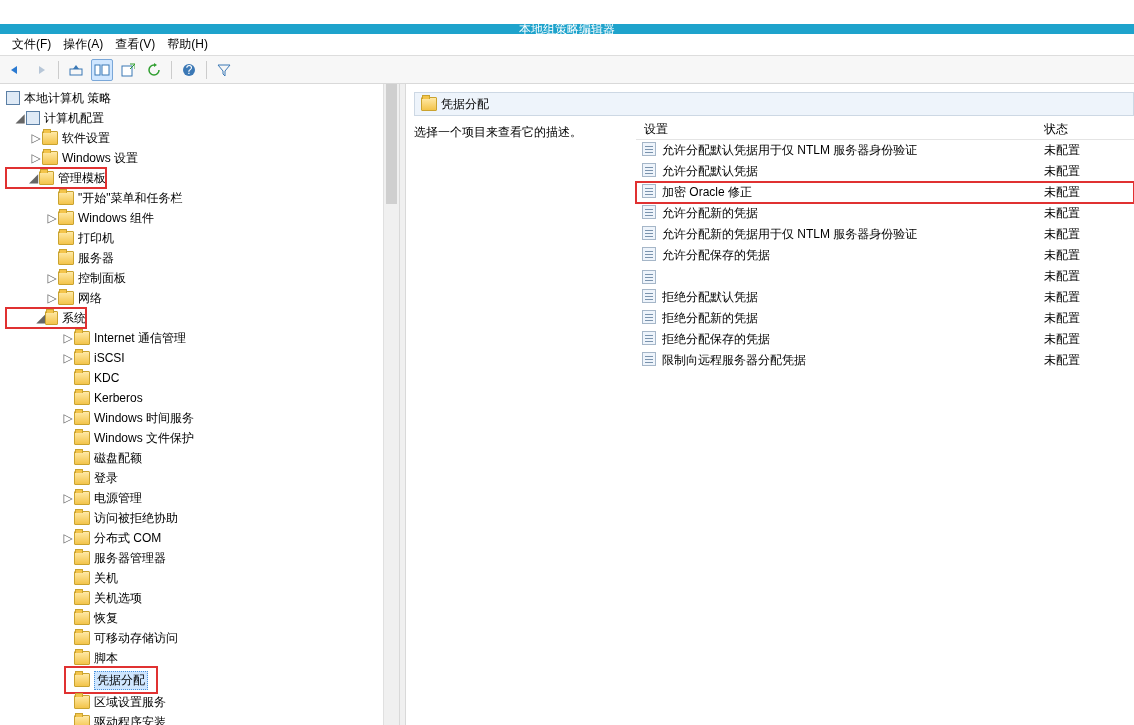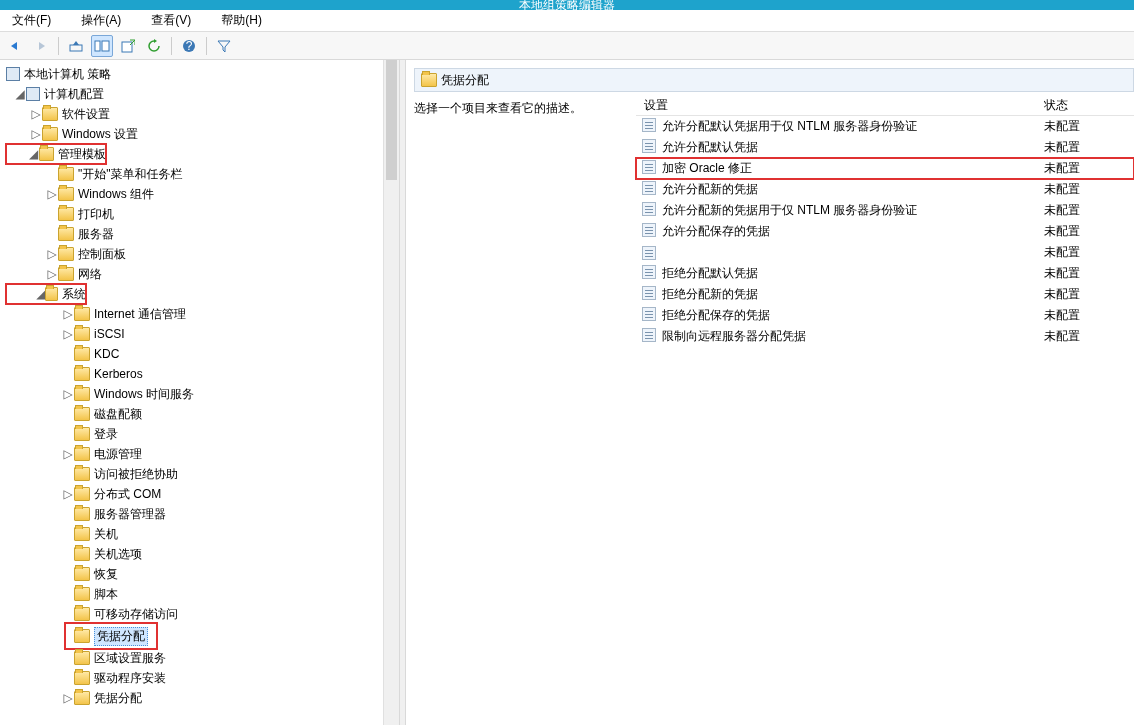--- a/index.html
+++ b/index.html
@@ -1,18 +1,18 @@
 <!DOCTYPE html>
 <html><head>
 <meta charset="utf-8">
 <style>
   * { box-sizing: border-box; font-family: "Segoe UI", "Microsoft YaHei", Tahoma, sans-serif; font-size: 12px; }
   body { margin: 0; background: #fff; overflow: hidden; width: 1134px; height: 725px; }
-  .titlebar { height: 10px; background: #1ea3cc; display:flex; align-items:center; justify-content:center; color:#fff; font-size:11px; overflow:hidden;}
-  .menubar { height: 22px; background: #fff; border-bottom: 1px solid #ddd; display: flex; align-items: center; padding: 0 6px; gap:18px;}
+  .titlebar { height: 10px; background: #1ea3cc; display:flex; align-items:center; justify-content:center; color:#fff; font-size:11px; overflow:hidden;margin-top:24px;}
+  .menubar { height: 22px; background: #fff; border-bottom: 1px solid #ddd; display: flex; align-items: center; padding: 0 6px; gap:0;}
   .menubar .mi { padding: 2px 6px; cursor: default; }
   .toolbar { height: 28px; background: #f7f7f7; border-bottom: 1px solid #d9d9d9; display:flex; align-items:center; padding: 0 4px; gap:4px;}
   .toolbar .tb { width:22px; height:22px; display:flex; align-items:center; justify-content:center; border-radius:2px; }
   .toolbar .sep { width:1px; height:18px; background:#ccc; margin:0 2px;}
   .content { display:flex; height: calc(725px - 10px - 22px - 28px); }
   .tree { width: 400px; position:relative; padding:4px 0 4px 6px; overflow:hidden; border-right:1px solid #d9d9d9;}
   .tree .scroll { position:absolute; right:0; top:0; bottom:0; width:16px; background:#f0f0f0; border-left:1px solid #e0e0e0;}
   .tree .scroll .thumb { position:absolute; top:0; left:2px; right:2px; height:120px; background:#cfcfcf;}
   .treerow { display:flex; align-items:center; height:20px; white-space:nowrap; }
   .treerow .sp { display:inline-block; }
@@ -201,20 +201,25 @@
       </div>
     <div class="treerow">
         <span class="sp" style="width:56px"></span>
         <span class="tw">▷</span>
         <span class="fld"></span>
         <span class="lbl">Windows 时间服务</span>
       </div>
     <div class="treerow">
         <span class="sp" style="width:68px"></span>
         <span class="fld"></span>
+        <span class="lbl">Windows 文件保护</span>
+      </div>
+    <div class="treerow">
+        <span class="sp" style="width:68px"></span>
+        <span class="fld"></span>
         <span class="lbl">磁盘配额</span>
       </div>
     <div class="treerow">
         <span class="sp" style="width:68px"></span>
         <span class="fld"></span>
         <span class="lbl">登录</span>
       </div>
     <div class="treerow">
         <span class="sp" style="width:56px"></span>
         <span class="tw">▷</span>
@@ -248,26 +253,26 @@
         <span class="lbl">关机选项</span>
       </div>
     <div class="treerow">
         <span class="sp" style="width:68px"></span>
         <span class="fld"></span>
         <span class="lbl">恢复</span>
       </div>
     <div class="treerow">
         <span class="sp" style="width:68px"></span>
         <span class="fld"></span>
+        <span class="lbl">可移动存储访问</span>
+      </div>
+    <div class="treerow">
+        <span class="sp" style="width:68px"></span>
+        <span class="fld"></span>
         <span class="lbl">脚本</span>
-      </div>
-    <div class="treerow">
-        <span class="sp" style="width:68px"></span>
-        <span class="fld"></span>
-        <span class="lbl">可移动存储访问</span>
       </div>
     <div style="display:flex;align-items:center;">
         <div class="treerow sel redbox-wide" style="height:24px;padding:2px 8px 2px 0;margin-left:60px;">
           <span class="sp" style="width:8px"></span>
           <span class="fld"></span>
           <span class="lbl">凭据分配</span>
         </div>
       </div>
     <div class="treerow">
         <span class="sp" style="width:68px"></span>

